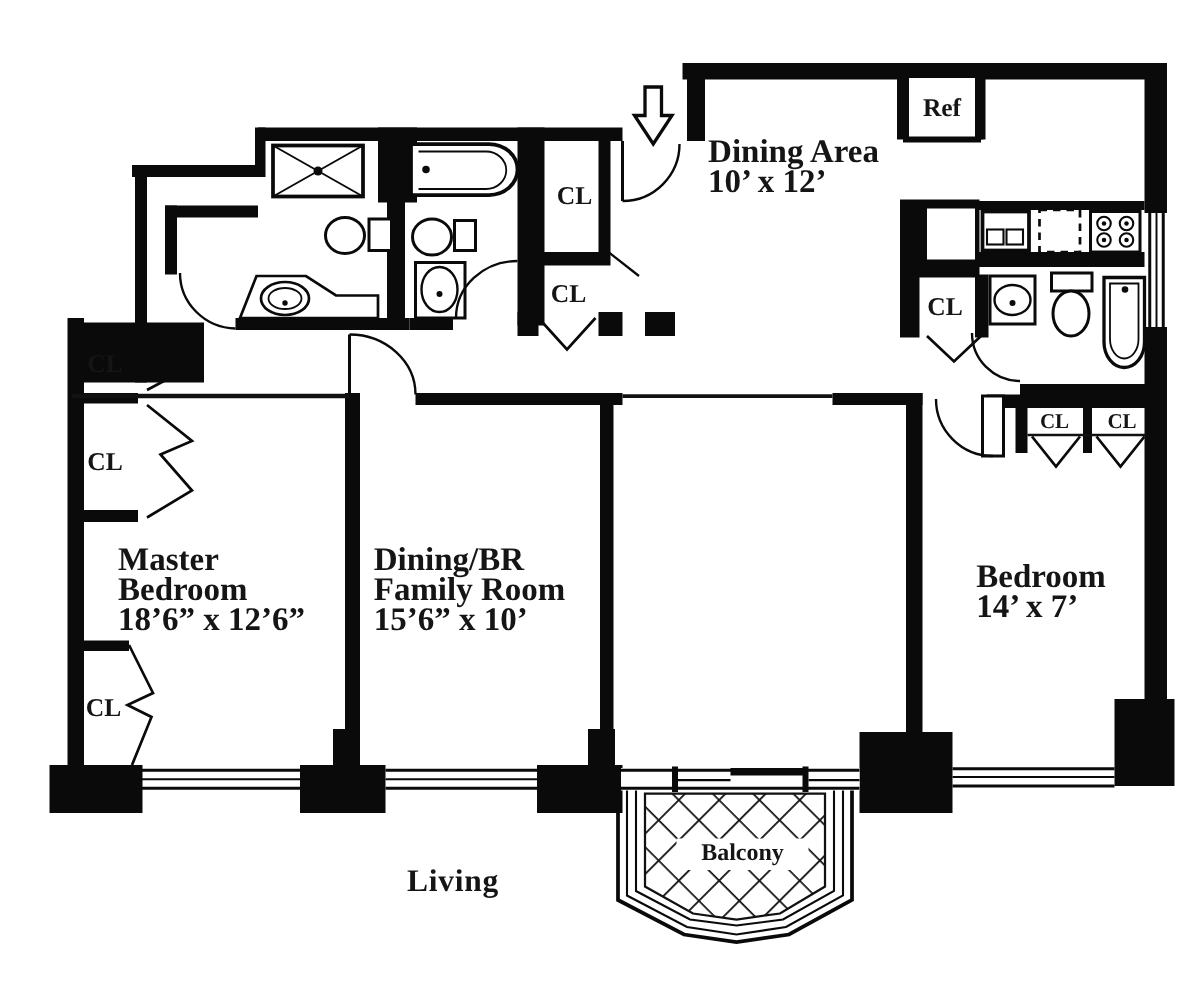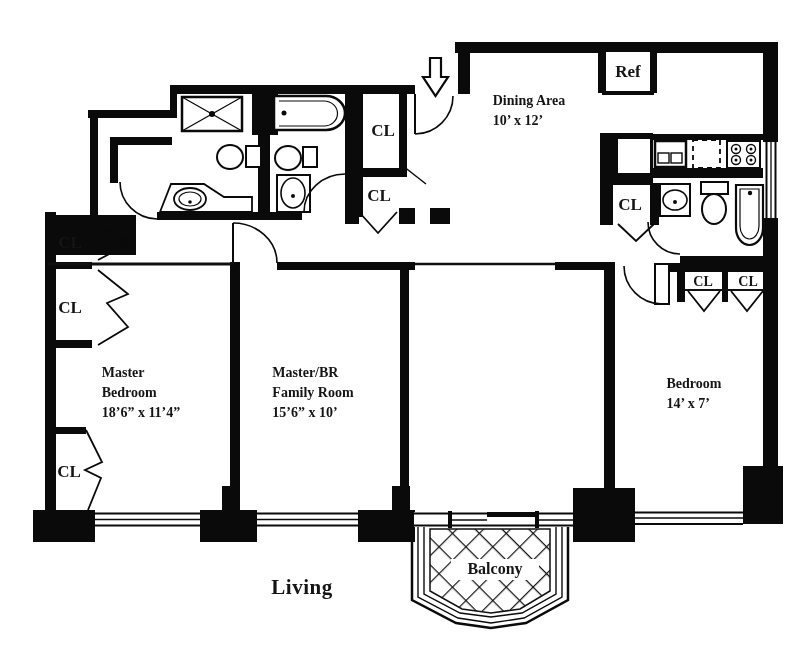--- a/index.html
+++ b/index.html
@@ -5,21 +5,21 @@
   html,body{margin:0;padding:0;background:#ffffff;}
   .plan{
     position:relative;width:800px;height:660px;background:#fff;overflow:hidden;
     font-family:"Liberation Serif", serif;color:#151515;
   }
   .plan svg{position:absolute;left:0;top:0;}
   .lbl{
     position:absolute;transform:translate(-50%,-50%);
     text-align:left;font-weight:bold;white-space:nowrap;line-height:20px;
   }
-  .room{font-size:14px;}
+  .room{font-size:22px;}
   .room span{display:block;}
   .cl{font-size:17px;}
   .cl-sm{font-size:14px;}
   .ref-lbl{font-size:17px;}
   .balcony-lbl{font-size:16px;}
   .south-lbl{font-size:21px;letter-spacing:.5px;}
 </style>
 </head>
 <body>
 
@@ -240,25 +240,25 @@
     <path d="M418 527V597L458 618L491 623L524 618L562 597V527" fill="none" stroke="#0a0a0a" stroke-width="1.4"></path>
     <path d="M424 527V594L460 613L491 617L522 613L556 594V527" fill="none" stroke="#0a0a0a" stroke-width="1.4"></path>
     <path d="M430 529V591L462 609L491 613L520 609L550 591V529Z" fill="url(#lattice)" stroke="#111" stroke-width="1.5"></path>
     <rect x="451" y="559" width="88" height="21" fill="#fff"></rect>
   </g>
 </svg>
 
 <div class="lbl room" style="left:141px;top:393px">
   <span>Master</span>
   <span>Bedroom</span>
-  <span>18’6” x 11’4”</span>
+  <span>18’6” x 12’6”</span>
 </div>
 
 <div class="lbl room" style="left:313px;top:393px">
-  <span>Master/BR</span>
+  <span>Dining/BR</span>
   <span>Family Room</span>
   <span>15’6” x 10’</span>
 </div>
 
 
 <div class="lbl room" style="left:694px;top:394px">
   <span>Bedroom</span>
   <span>14’ x 7’</span>
 </div>
 

